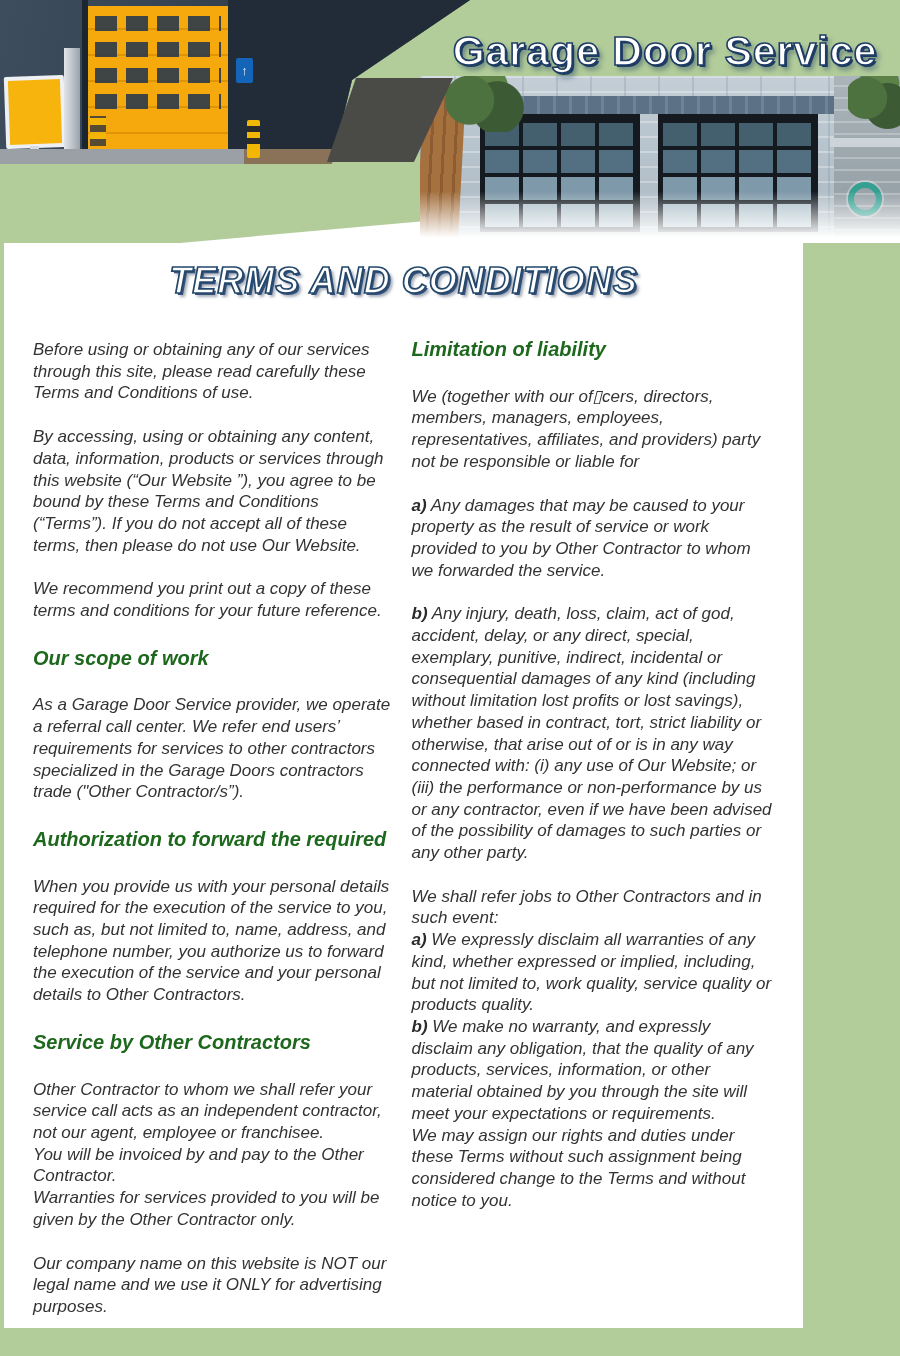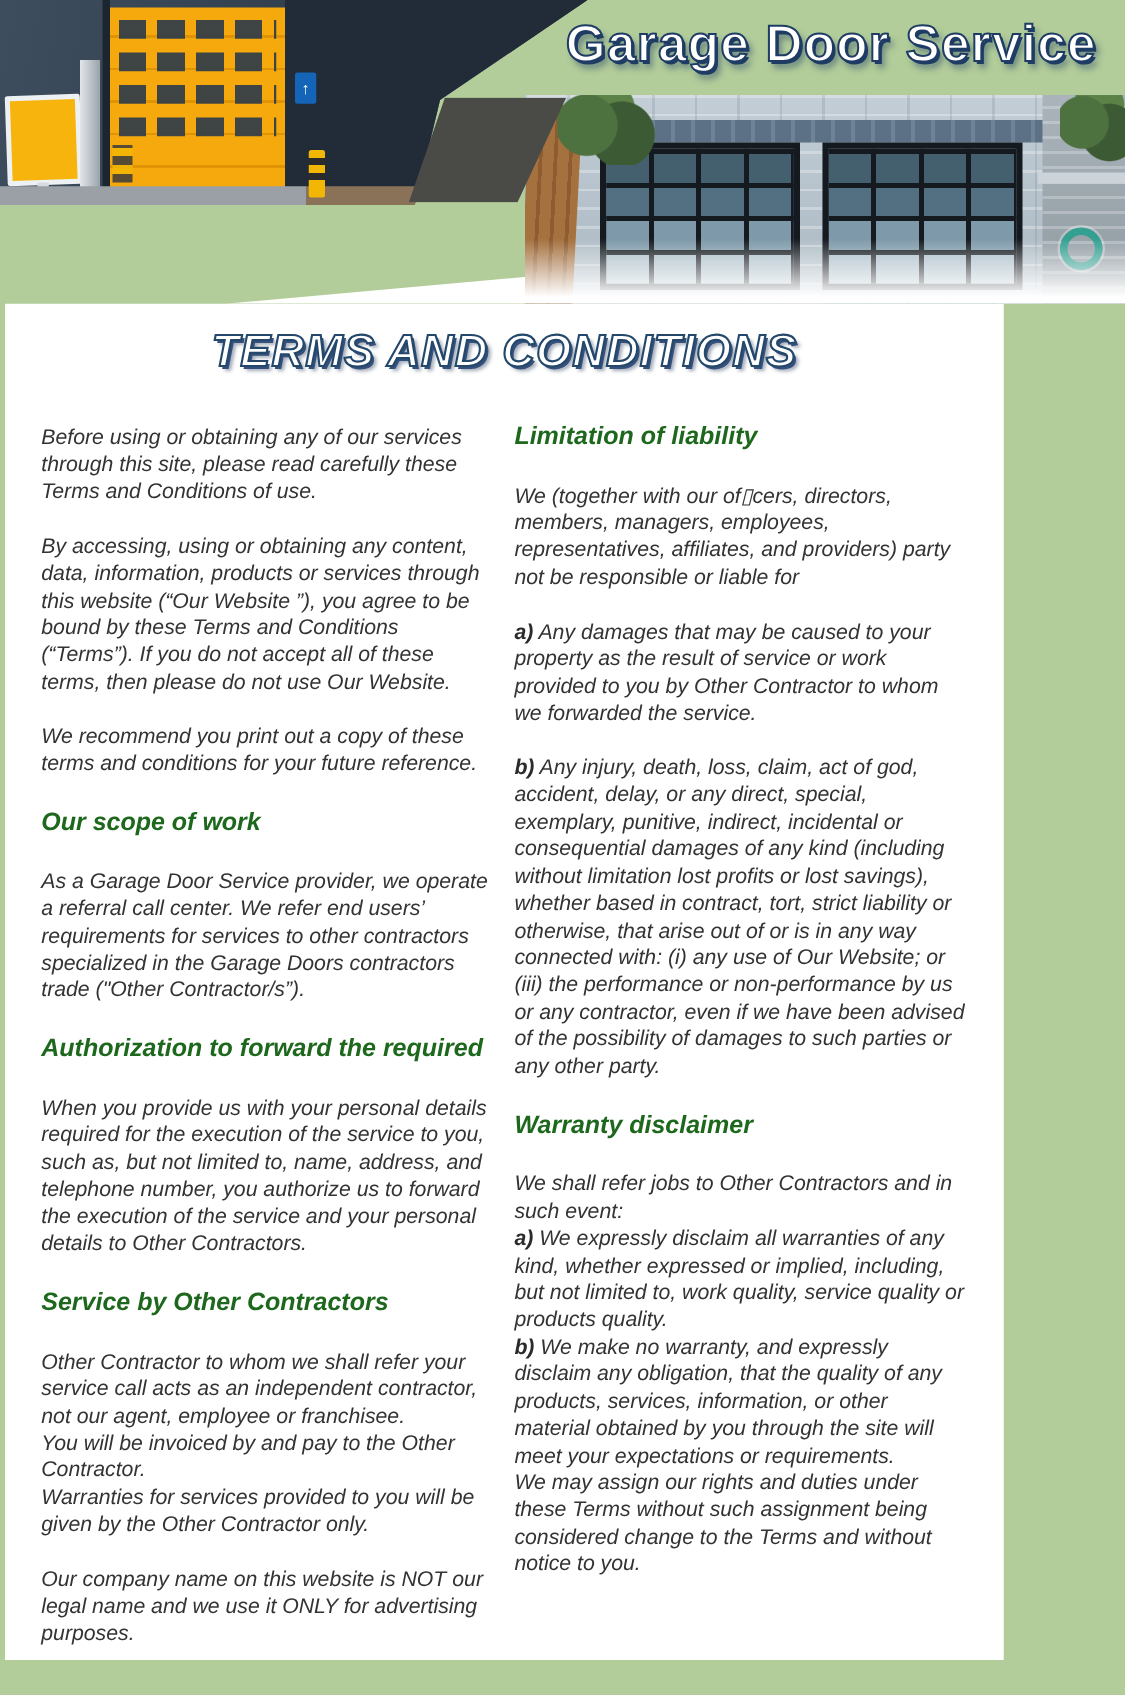--- a/index.html
+++ b/index.html
@@ -70,21 +70,21 @@
   .right-wall { position:absolute; left:414px; top:0; width:66px; height:167px;
     background:
       repeating-linear-gradient(0deg, rgba(255,255,255,.25) 0 2px, rgba(0,0,0,0) 2px 12px),
       linear-gradient(180deg,#aab4ba,#8f9aa1); }
   .wall-cap { position:absolute; left:410px; top:62px; width:70px; height:9px; background:#ccd4d9; }
   .hose { position:absolute; left:428px; top:106px; width:34px; height:34px; border:6px solid #2aa08f;
     border-radius:50%; box-shadow:0 0 0 2px rgba(255,255,255,.35); opacity:.9; }
   .photo-fade { position:absolute; left:0; bottom:0; width:100%; height:52px;
     background:linear-gradient(rgba(255,255,255,0), #ffffff 90%); }
 
-  .header-title { position:absolute; left:436px; width:458px; top:12px; z-index:6; text-align:center;
+  .header-title { position:absolute; left:436px; width:458px; top:28px; z-index:6; text-align:center;
     font-size:41px; font-weight:bold; letter-spacing:1px; color:#ffffff;
     -webkit-text-stroke:1.6px #1e3c64;
     text-shadow:2px 2px 0 #1e3c64, 4px 5px 5px rgba(30,60,100,.5); }
 
   
   .content { position:relative; margin:0 4px; width:799px; height:1085px; background:#ffffff; overflow:hidden;font-style:italic; }
   .terms-title { margin-top:17px; text-align:center; font-size:36px; font-weight:bold; letter-spacing:1px;
     color:#ffffff; -webkit-text-stroke:1.7px #24486b;
     text-shadow:2px 2px 0 #35507a, 4px 4px 3px rgba(90,105,130,.55); }
   .columns { display:flex; gap:16px; padding:37px 29px 0; }
@@ -170,21 +170,20 @@
         </p>
         <p class="last">Our company name on this website is NOT our legal name and we use it ONLY for advertising purposes.</p>
       </div>
 
       <div class="col">
         <h3>Limitation of liability</h3>
         <p>We (together with our of▯cers, directors, members, managers, employees, representatives, affiliates, and providers) party not be responsible or liable for</p>
         <p><b>a)</b><span> Any damages that may be caused to your property as the result of service or work provided to you by Other Contractor to whom we forwarded the service.</span></p>
         <p><b>b)</b><span> Any injury, death, loss, claim, act of god, accident, delay, or any direct, special, exemplary, punitive, indirect, incidental or consequential damages of any kind (including without limitation lost profits or lost savings), whether based in contract, tort, strict liability or otherwise, that arise out of or is in any way connected with: (i) any use of Our Website; or (iii) the performance or non-performance by us or any contractor, even if we have been advised of the possibility of damages to such parties or any other party.</span></p>
 
-        <h3>Warranty disclaimer</h3>
         <p class="tight">We shall refer jobs to Other Contractors and in such event:</p>
         <p class="tight"><b>a)</b><span> We expressly disclaim all warranties of any kind, whether expressed or implied, including, but not limited to, work quality, service quality or products quality.</span></p>
         <p class="tight"><b>b)</b><span> We make no warranty, and expressly disclaim any obligation, that the quality of any products, services, information, or other material obtained by you through the site will meet your expectations or requirements.</span></p>
 
         <p class="last">We may assign our rights and duties under these Terms without such assignment being considered change to the Terms and without notice to you.</p>
       </div>
 
     </div>
   </main>
 

